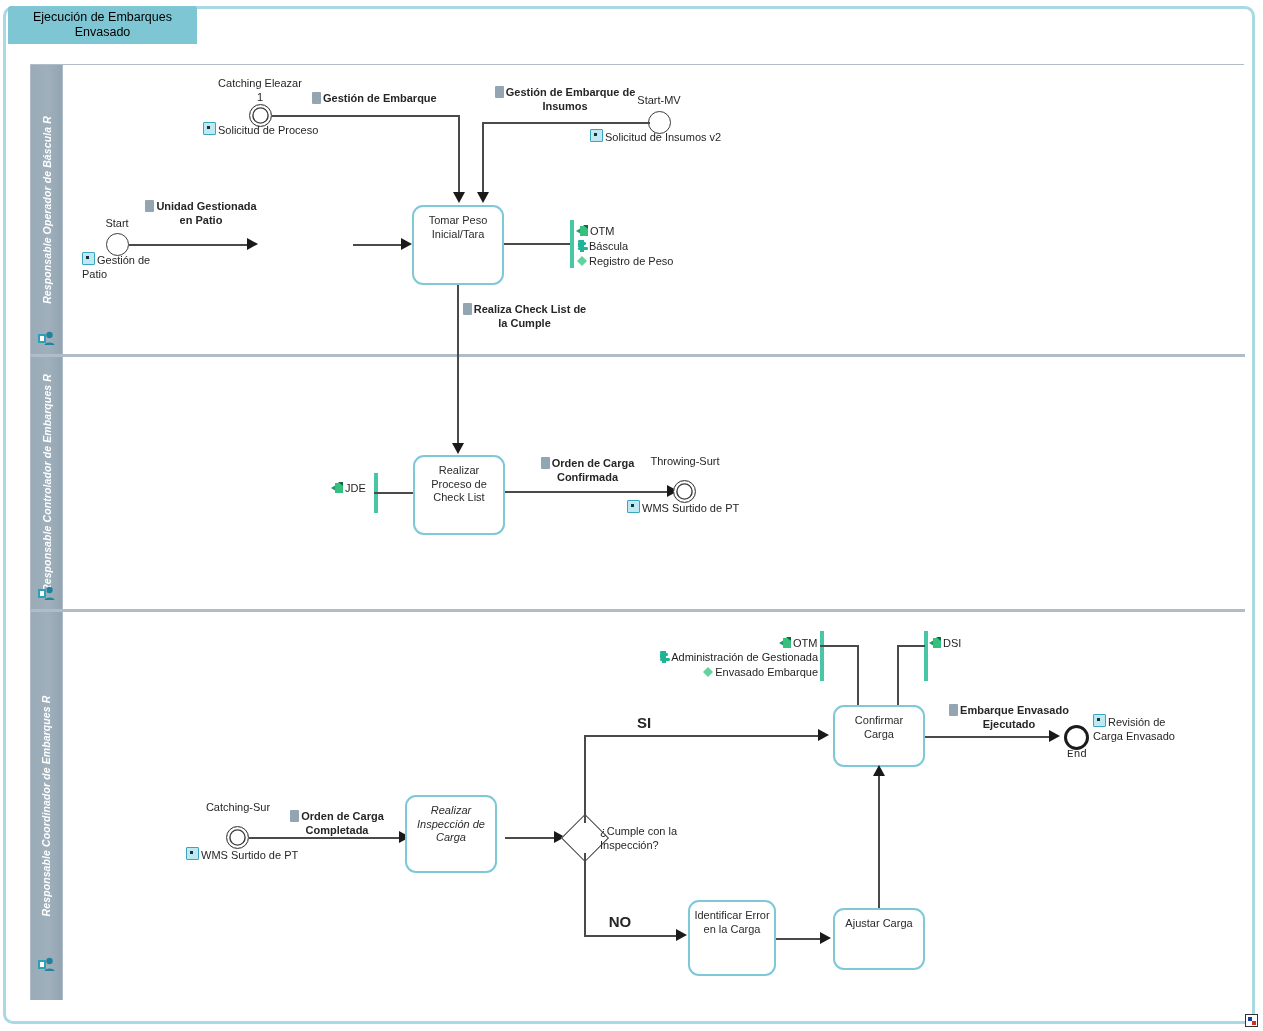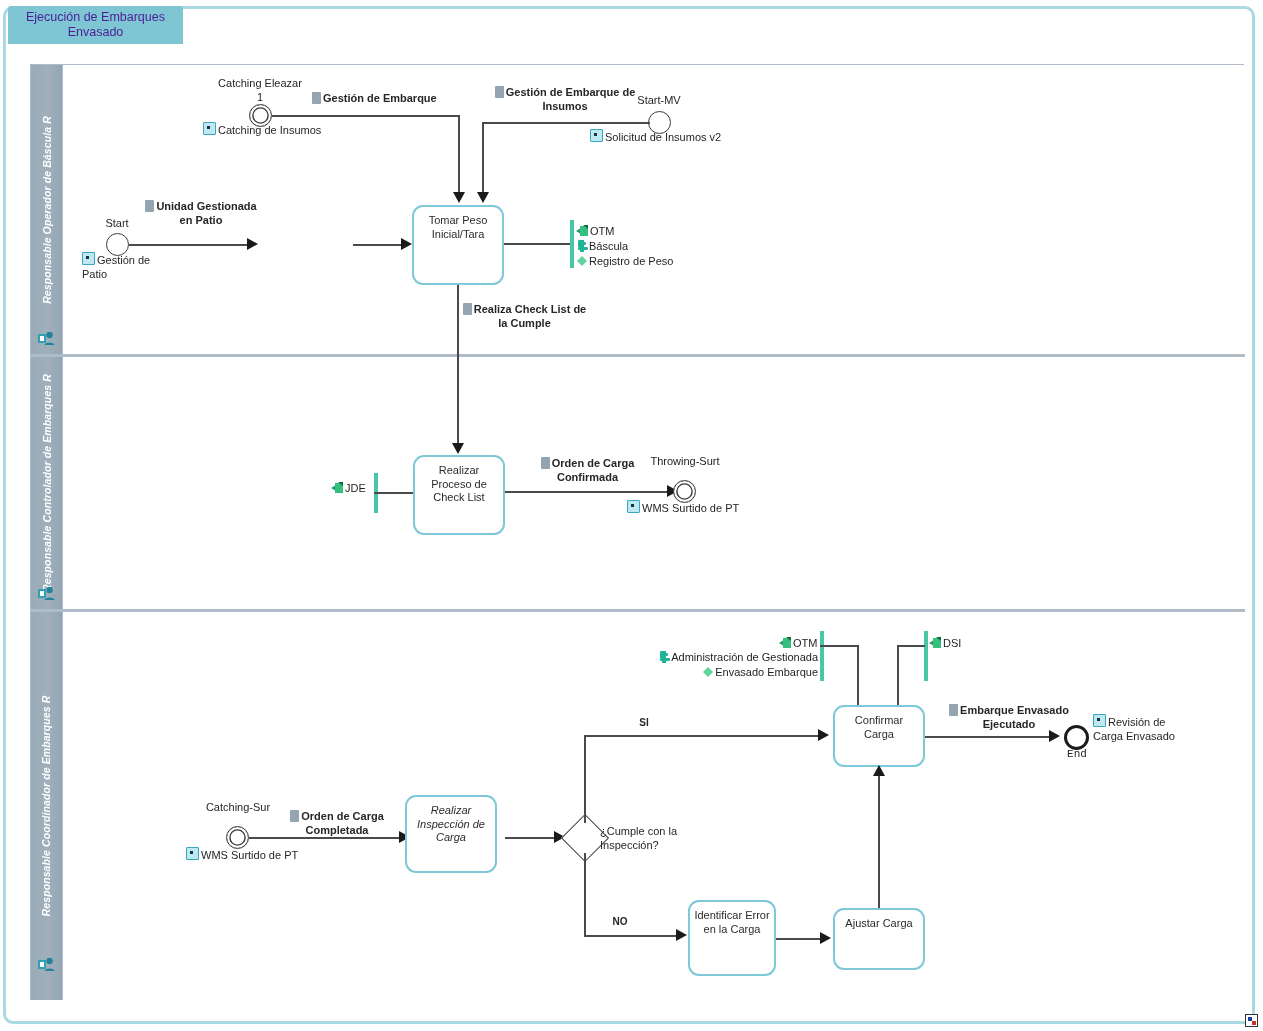--- a/index.html
+++ b/index.html
@@ -4,22 +4,22 @@
 <style>
   html,body{margin:0;padding:0;background:#ffffff;}
   body{font-family:"Liberation Sans", sans-serif;}
   #canvas{position:relative;width:1263px;height:1031px;overflow:hidden;background:#fff;}
 
   
   .frame{position:absolute;left:3px;top:6px;width:1252px;height:1018px;
          border:3px solid #a9d9e2;border-radius:10px;box-sizing:border-box;background:#fff;}
 
   
-  .title-tab{position:absolute;left:8px;top:6px;width:175px;height:38px;
-             background:#7ec6d4;border-radius:3px 3px 0 0;color:#4c1d95;
+  .title-tab{position:absolute;left:8px;top:6px;width:189px;height:38px;
+             background:#7ec6d4;border-radius:3px 3px 0 0;color:#000000;
              display:flex;align-items:center;justify-content:center;text-align:center;
              font-size:12.5px;line-height:15px;padding:0 6px;box-sizing:border-box;}
 
   
   .pool{position:absolute;left:30px;top:64px;width:1214px;height:936px;
         border:1px solid #b0bdc8;box-sizing:border-box;background:#fff;}
 
   .lane{position:absolute;left:0;width:1214px;box-sizing:border-box;}
   .lane-head{position:absolute;left:0;top:0;width:32px;height:100%;
              background:linear-gradient(to right,#9aabb8,#9fb0bc 55%,#93a5b2);
@@ -54,21 +54,21 @@
   .arw-d{border-left:6px solid transparent;border-right:6px solid transparent;border-top:11px solid #1a1a1a;}
   .arw-u{border-left:6px solid transparent;border-right:6px solid transparent;border-bottom:11px solid #1a1a1a;}
 
   
   .assoc-bar{position:absolute;width:3.5px;background:#49c6a5;}
 
   
   .lbl{position:absolute;font-size:11px;line-height:13.5px;color:#262626;text-align:center;}
   .lbl.b{font-weight:bold;}
   .lbl.l{text-align:left;}
-  .lbl.sm{font-size:10px;}
+  .lbl.sm{font-size:15px;}
 
   
   .msg-icon{display:inline-block;width:9px;height:12px;background:#93a5b0;
             vertical-align:-2px;margin-right:2px;border-radius:1px;}
   
   .link-icon{display:inline-block;width:11px;height:11px;background:#bfe9f2;
              border:1px solid #3aa6bd;vertical-align:-1px;margin-right:2px;
              position:relative;border-radius:1px;}
   .link-icon:after{content:"";position:absolute;left:3px;top:3px;width:3px;height:3px;background:#16323d;}
 
@@ -135,21 +135,21 @@
         <rect x="2" y="5" width="4" height="5" fill="#ffffff"></rect>
         <circle cx="11.5" cy="4" r="3.2" fill="#21829b"></circle>
         <path d="M6.5 14 C6.5 10.5 16.5 10.5 16.5 14 Z" fill="#21829b"></path>
       </svg>
     </div>
   </div>
 
   <div class="lbl" style="left:214px;top:77px;width:92px;">Catching Eleazar 1</div>
   <div class="event ev-inter" style="left:249px;top:104px;width:23px;height:23px;"></div>
   <div class="lbl l" style="left:203px;top:122px;width:140px;">
-    <span class="link-icon"></span><span>Catching de Insumos</span>
+    <span class="link-icon"></span><span>Solicitud de Proceso</span>
   </div>
 
   <div class="lbl b l" style="left:312px;top:92px;width:190px;">
     <span class="msg-icon"></span><span>Gestión de Embarque</span>
   </div>
 
   <div class="ln lnh" style="left:272px;top:115px;width:188px;"></div>
   <div class="ln lnv" style="left:458px;top:115px;height:78px;"></div>
   <div class="arw arw-d" style="left:453px;top:192px;"></div>
 

